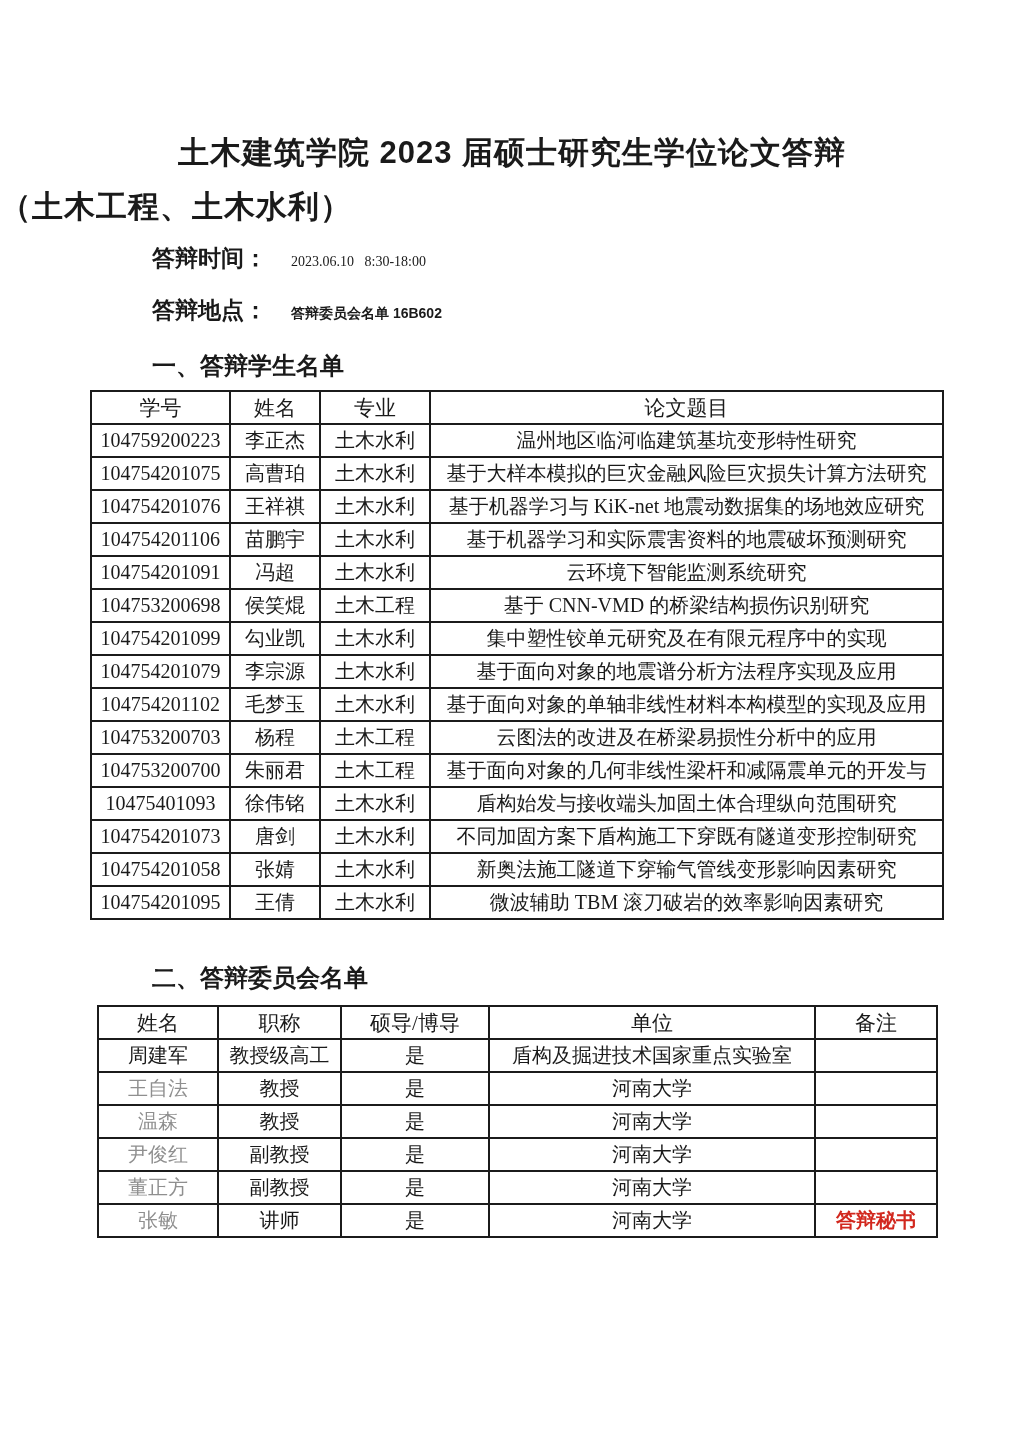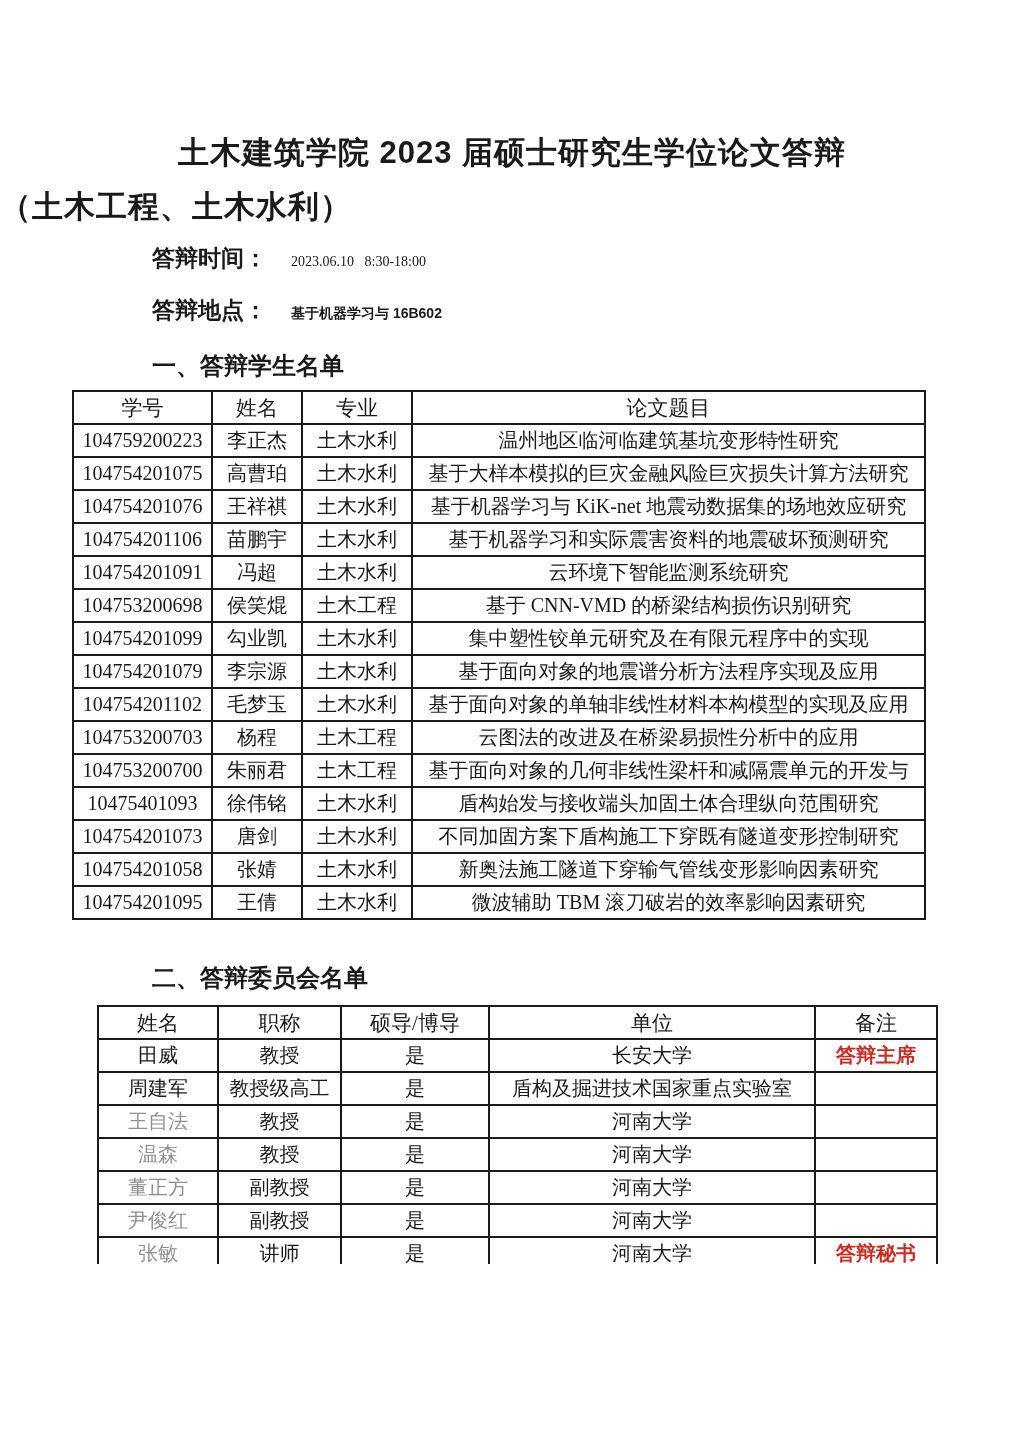--- a/index.html
+++ b/index.html
@@ -62,21 +62,21 @@
     font-family: "Liberation Sans", "DejaVu Sans", sans-serif;
   }
   .heading-1 { top: 350px; }
   .heading-2 { top: 962px; }
 
   table {
     position: absolute;
     border-collapse: collapse;
     table-layout: fixed;
   }
-  .students-table { top: 390px; left: 72px;  width: 852px; padding-left: 20px; }
+  .students-table { top: 390px; left: 90px;  width: 852px; padding-left: 20px; }
   .committee-table{ top: 1005px; left: 97px; width: 839px; }
   th, td {
     border: 2px solid #1b1b1b;
     text-align: center;
     vertical-align: middle;
     padding: 0 4px;
     font-size: 20px;
     font-weight: normal;
     overflow: hidden;
     white-space: nowrap;
@@ -99,21 +99,21 @@
   <div class="title-line1">土木建筑学院 2023 届硕士研究生学位论文答辩</div>
   <div class="title-line2">（土木工程、土木水利）</div>
 
   <div class="info-line info-time">
     <span class="info-label">答辩时间：</span>
     <span class="info-value">2023.06.10   8:30-18:00</span>
   </div>
 
   <div class="info-line info-loc">
     <span class="info-label">答辩地点：</span>
-    <span class="info-value heavy">基于机器学习与 16B602</span>
+    <span class="info-value heavy">答辩委员会名单 16B602</span>
   </div>
 
   <div class="section-heading heading-1">一、答辩学生名单</div>
 
   <table class="students-table">
     <colgroup>
       <col style="width:139px">
         <col style="width:90px">
         <col style="width:110px">
         <col style="width:513px">
@@ -234,27 +234,20 @@
       <tr id="committee-head-row">
           <th>姓名</th>
           <th>职称</th>
           <th>硕导/博导</th>
           <th>单位</th>
           <th>备注</th>
         </tr>
     </thead>
     <tbody id="committee-body">
         <tr>
-          <td>田威</td>
-          <td>教授</td>
-          <td>是</td>
-          <td>长安大学</td>
-          <td class="red-note">答辩主席</td>
-        </tr>
-        <tr>
           <td>周建军</td>
           <td>教授级高工</td>
           <td>是</td>
           <td>盾构及掘进技术国家重点实验室</td>
           <td></td>
         </tr>
         <tr>
           <td class="gray-name">王自法</td>
           <td>教授</td>
           <td>是</td>
@@ -262,34 +255,34 @@
           <td></td>
         </tr>
         <tr>
           <td class="gray-name">温森</td>
           <td>教授</td>
           <td>是</td>
           <td>河南大学</td>
           <td></td>
         </tr>
         <tr>
+          <td class="gray-name">尹俊红</td>
+          <td>副教授</td>
+          <td>是</td>
+          <td>河南大学</td>
+          <td></td>
+        </tr>
+        <tr>
           <td class="gray-name">董正方</td>
           <td>副教授</td>
           <td>是</td>
           <td>河南大学</td>
           <td></td>
         </tr>
         <tr>
-          <td class="gray-name">尹俊红</td>
-          <td>副教授</td>
-          <td>是</td>
-          <td>河南大学</td>
-          <td></td>
-        </tr>
-        <tr>
           <td class="gray-name">张敏</td>
           <td>讲师</td>
           <td>是</td>
           <td>河南大学</td>
           <td class="red-note">答辩秘书</td>
         </tr>
       </tbody>
   </table>
 
 </div>

